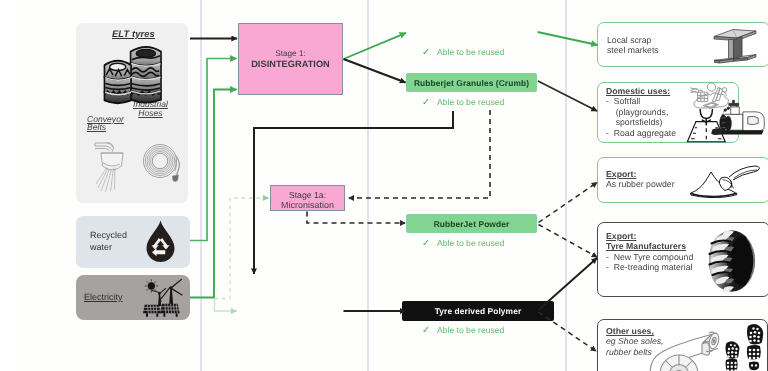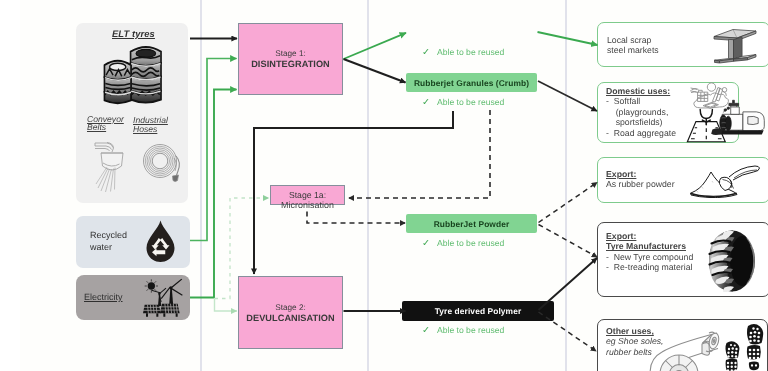--- a/index.html
+++ b/index.html
@@ -16,28 +16,28 @@
   .panel{border-radius:7px;}
   .panel-elt{left:56px;top:23px;width:112px;height:180px;background:#f0f0f0;}
   .panel-water{left:56px;top:216px;width:114px;height:52px;background:#dfe4ea;}
   .panel-elec{left:56px;top:275px;width:114px;height:45px;background:#a6a2a2;border-radius:8px;}
 
   .lbl{color:#3a3a3a;}
   .elt-title{left:92px;top:28px;font-size:9.4px;font-weight:bold;font-style:italic;
              text-decoration:underline;letter-spacing:0.1px;color:#333;}
   .sub{font-size:8.6px;font-style:italic;font-weight:500;text-decoration:underline;line-height:8.8px;color:#3f3f3f;}
   .sub-conv{left:67px;top:114.5px;}
-  .sub-hose{left:113px;top:116px;}
+  .sub-hose{left:113px;top:100px;text-align:center;}
   .water-lbl{left:70px;top:230px;font-size:9px;line-height:11.8px;color:#333;}
   .elec-lbl{left:64px;top:292px;font-size:9px;text-decoration:underline;color:#2f2f2f;}
 
   
   .stage{background:#f9a8d4;border:1px solid #868f9c;text-align:center;color:#3a3a3a;}
   .stage-1{left:218px;top:23px;width:105px;height:72px;}
-  .stage-1a{left:250px;top:185px;width:75px;height:20px;padding-left:13px;}
+  .stage-1a{left:250px;top:185px;width:75px;height:26px;padding-left:13px;}
   .stage-2{left:218px;top:276px;width:105px;height:73px;}
   .stage-inner{position:absolute;left:0;right:0;}
   .s1-inner{top:25px;}
   .s1a-inner{top:3.5px;}
   .s2-inner{top:26px;}
   .stage-l1{font-size:8.2px;line-height:10px;}
   .stage-l2{font-size:9.2px;font-weight:bold;line-height:11px;letter-spacing:0.05px;}
   .stage-1a .stage-l1{font-size:8.7px;line-height:10px;}
   .stage-1a .stage-l2{font-size:8.9px;font-weight:normal;line-height:10px;}
 
@@ -240,26 +240,20 @@
   <div class="abs stage stage-1">
     <div class="stage-inner s1-inner">
       <div class="stage-l1">Stage 1:</div>
       <div class="stage-l2">DISINTEGRATION</div>
     </div>
   </div>
   <div class="abs stage stage-1a">
     <div class="stage-inner s1a-inner">
       <div class="stage-l1">Stage 1a:</div>
       <div class="stage-l2">Micronisation</div>
-    </div>
-  </div>
-  <div class="abs stage stage-2">
-    <div class="stage-inner s2-inner">
-      <div class="stage-l1">Stage 2:</div>
-      <div class="stage-l2">DEVULCANISATION</div>
     </div>
   </div>
 
   <div class="abs note" style="left:402px;top:47px">
     <span class="tick">✓</span><span>Able to be reused</span>
   </div>
 
   <div class="abs chip chip-lg chip-2">
     <div class="chip-label">Rubberjet Granules (Crumb)</div>
   </div>

